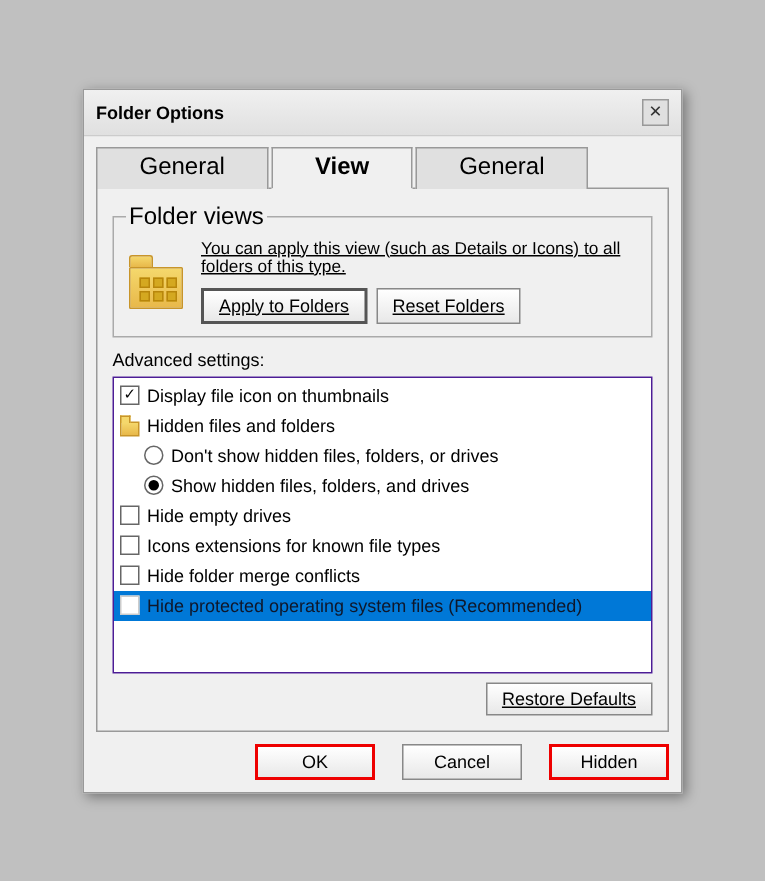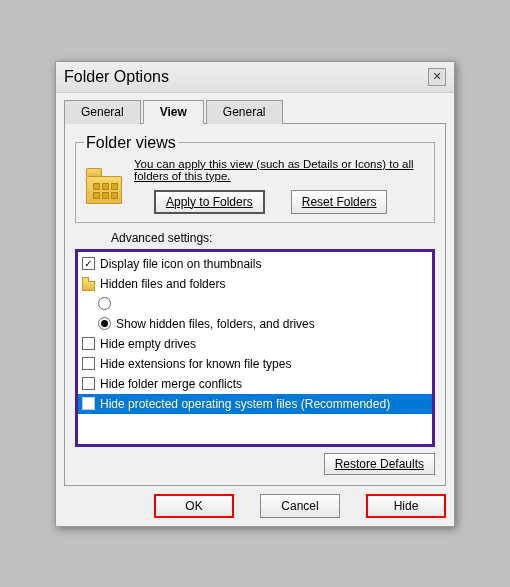--- a/index.html
+++ b/index.html
@@ -20,22 +20,22 @@
     }
     .title-bar {
       background: linear-gradient(to bottom, #f0f0f0, #e0e0e0);
       border-bottom: 1px solid #ccc;
       padding: 6px 8px;
       display: flex;
       align-items: center;
       justify-content: space-between;
     }
     .title-bar-text {
-      font-size: 16px;
-      font-weight: normal;
+      font-size: 12px;
+      font-weight: bold;
       color: #000;
       text-align: right;
     }
     .title-bar-close {
       width: 18px;
       height: 18px;
       background: #e0e0e0;
       border: 1px solid #999;
       cursor: pointer;
       display: flex;
@@ -44,25 +44,25 @@
       font-size: 11px;
       color: #333;
     }
     .tabs-bar {
       display: flex;
       padding: 6px 8px 0 8px;
       gap: 0;
       background: #f0f0f0;
     }
     .tab {
-      padding: 4px 16px;
+      padding: 4px 28px;
       border: 1px solid #999;
       background: #e0e0e0;
       cursor: pointer;
-      font-size: 12px;
+      font-size: 16px;
       color: #000;
       border-bottom: none;
       margin-right: 2px;
       position: relative;
       top: 1px;
     }
     .tab.active {
       background: #f0f0f0;
       border-bottom: 1px solid #f0f0f0;
       z-index: 2;
@@ -133,54 +133,52 @@
       margin-top: 8px;
     }
     .btn {
       padding: 3px 10px;
       border: 1px solid #888;
       background: linear-gradient(to bottom, #ffffff, #e8e8e8);
       cursor: pointer;
       font-size: 12px;
       min-width: 80px;
       color: #000;
-      margin-left: 20px;
     }
     .btn-primary {
       border: 2px solid #555;
     }
     .advanced-label {
       font-size: 12px;
       color: #000;
       margin-bottom: 4px;
       margin-top: 8px;
-      margin-left: 36px;
     }
     .settings-list-container {
-      border: 3px solid #4c1d95;
+      border: 1px solid #4c1d95;
       background: #fff;
       height: 198px;
       overflow-y: scroll;
       position: relative;
     }
     .settings-list {
       padding: 2px 0;
     }
     .setting-item {
       display: flex;
       align-items: center;
       padding: 1px 4px;
       font-size: 12px;
       color: #000;
       cursor: default;
       min-height: 20px;
     }
     .setting-item.selected {
       background: #0078d7;
-      color: #fef9c3;
+      color: #0f172a;
     }
     .setting-item.selected .checkbox-box {
       background: #fff;
       border-color: #ccc;
     }
     .setting-item.indent1 {
       padding-left: 20px;
     }
     .checkbox-box {
       width: 13px;
@@ -220,21 +218,21 @@
       display: block;
     }
     .bottom-buttons {
       display: flex;
       justify-content: space-between;
       padding: 8px;
       align-items: center;
     }
     .bottom-right-buttons {
       display: flex;
-      gap: 6px;
+      gap: 18px;
     }
     .btn-highlighted {
       border: 2px solid #e00;
     }
     .restore-btn-row {
       display: flex;
       justify-content: flex-end;
       margin-top: 6px;
       text-decoration: underline;
     }
@@ -306,37 +304,38 @@
         <div class="setting-item">
           <div style="width:13px;height:14px;position:relative;display:inline-flex;align-items:center;margin-right:5px;flex-shrink:0;">
             <div style="width:13px;height:10px;background:linear-gradient(to bottom,#f5d86c,#e8b84a);border:1px solid #c8952a;position:absolute;bottom:0;left:0;"></div>
             <div style="width:7px;height:5px;background:#f5d86c;border:1px solid #c8952a;border-bottom:none;position:absolute;top:0;left:0;"></div>
           </div>
           <span>Hidden files and folders</span>
         </div>
 
         <div class="setting-item indent1">
           <div class="radio-circle"></div>
+          <span>Don't show hidden files, folders, or drives</span>
         </div>
 
         <div class="setting-item indent1">
           <div class="radio-circle">
             <div class="radio-filled"></div>
           </div>
           <span>Show hidden files, folders, and drives</span>
         </div>
 
         <div class="setting-item">
           <div class="checkbox-box"></div>
           <span>Hide empty drives</span>
         </div>
 
         <div class="setting-item">
           <div class="checkbox-box"></div>
-          <span>Hide extensions for known file types</span>
+          <span>Icons extensions for known file types</span>
         </div>
 
         <div class="setting-item">
           <div class="checkbox-box"></div>
           <span>Hide folder merge conflicts</span>
         </div>
 
         <div class="setting-item selected">
           <div class="checkbox-box"></div>
           <span>Hide protected operating system files (Recommended)</span>
@@ -348,16 +347,16 @@
     <div class="restore-btn-row">
       <button class="btn">Restore Defaults</button>
     </div>
   </div>
 
   <div class="bottom-buttons">
     <div style="flex:1"></div>
     <div class="bottom-right-buttons">
       <button class="btn btn-highlighted">OK</button>
       <button class="btn">Cancel</button>
-      <button class="btn btn-highlighted">Hide</button>
+      <button class="btn btn-highlighted">Hidden</button>
     </div>
   </div>
 </div>
 
 </body></html>

